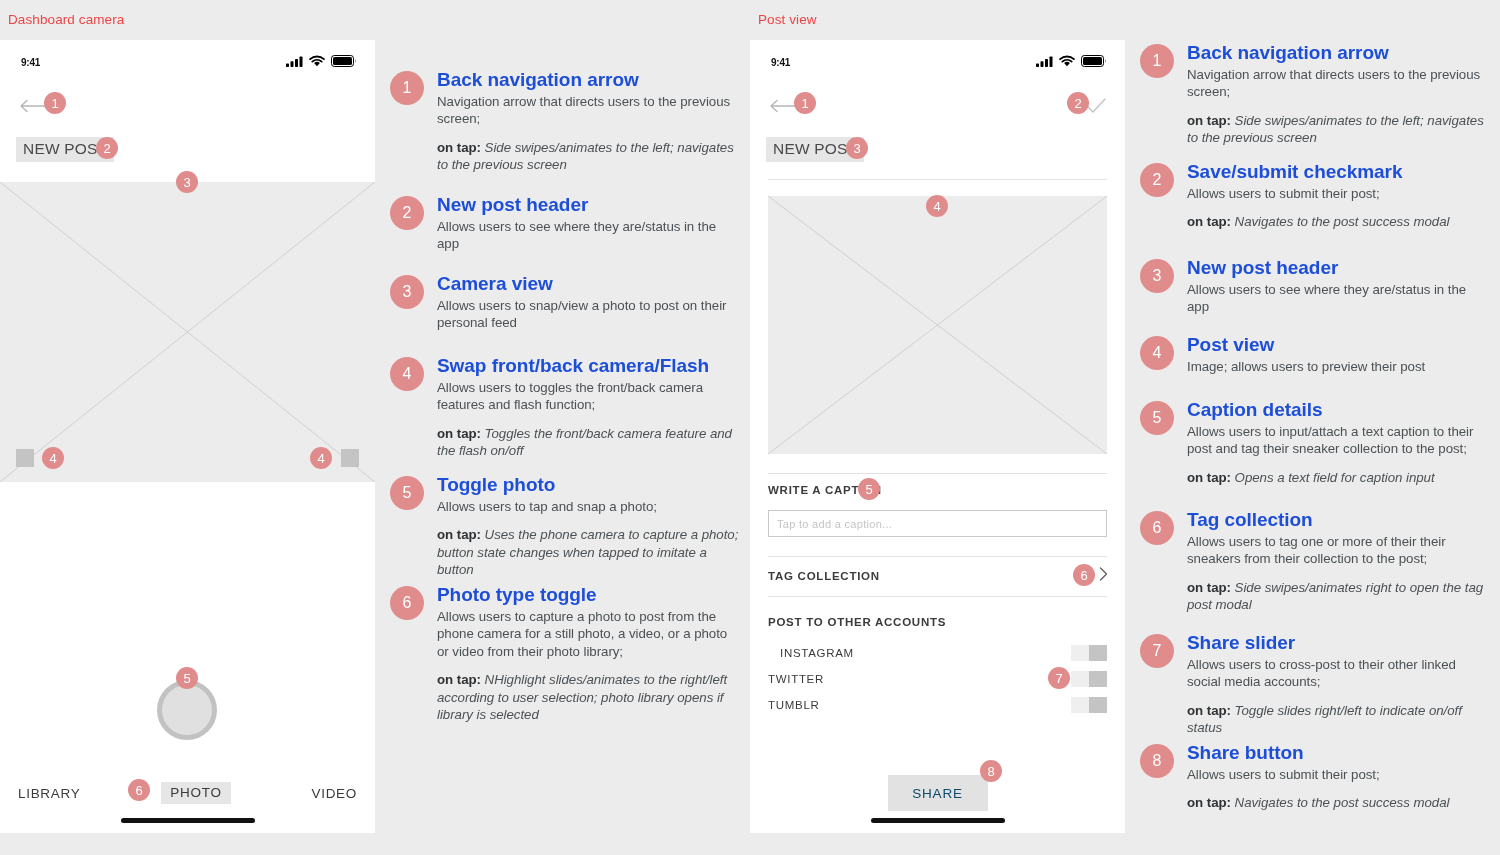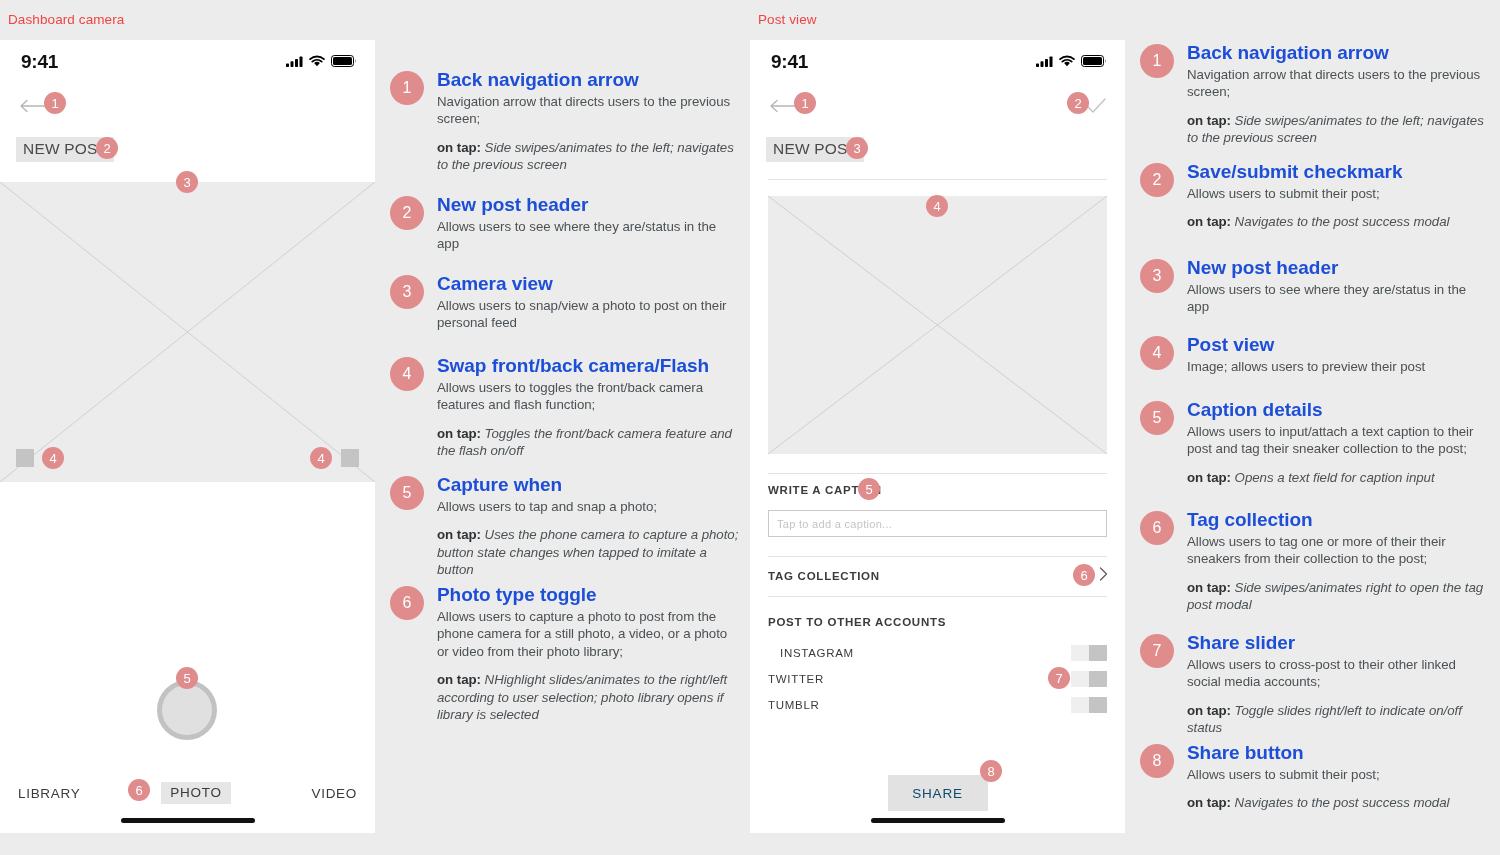--- a/index.html
+++ b/index.html
@@ -64,21 +64,21 @@
 
   
   .statusbar {
     position: absolute; top: 0; left: 0; right: 0;
     height: 44px;
     display: flex; align-items: center;
     justify-content: space-between;
     padding: 0 18px 0 21px;
   }
   .clock {
-    font-size: 19px; font-weight: bold; color: #111;
+    font-size: 10px; font-weight: bold; color: #111;
     letter-spacing: -0.2px;
   }
   .status-icons { display: flex; align-items: center; gap: 6px; }
 
   
   .navrow {
     position: absolute; top: 50px; left: 0; right: 0;
     height: 36px;
   }
   .back-arrow {
@@ -357,21 +357,21 @@
       <div class="note-badge">4</div>
       <div class="note-body">
         <div class="note-title">Swap front/back camera/Flash</div>
         <div class="note-desc">Allows users to toggles the front/back camera features and flash function;</div>
         <div class="note-tap"><b>on tap:</b><span> Toggles the front/back camera feature and the flash on/off</span></div>
       </div>
     </div>
     <div class="note" style="top:473px;">
       <div class="note-badge">5</div>
       <div class="note-body">
-        <div class="note-title">Capture when</div>
+        <div class="note-title">Toggle photo</div>
         <div class="note-desc">Allows users to tap and snap a photo;</div>
         <div class="note-tap"><b>on tap:</b><span> Uses the phone camera to capture a photo; button state changes when tapped to imitate a button</span></div>
       </div>
     </div>
     <div class="note" style="top:583px;">
       <div class="note-badge">6</div>
       <div class="note-body">
         <div class="note-title">Photo type toggle</div>
         <div class="note-desc">Allows users to capture a photo to post from the phone camera for a still photo, a video, or a photo or video from their photo library;</div>
         <div class="note-tap"><b>on tap:</b><span> NHighlight slides/animates to the right/left according to user selection; photo library opens if library is selected</span></div>

